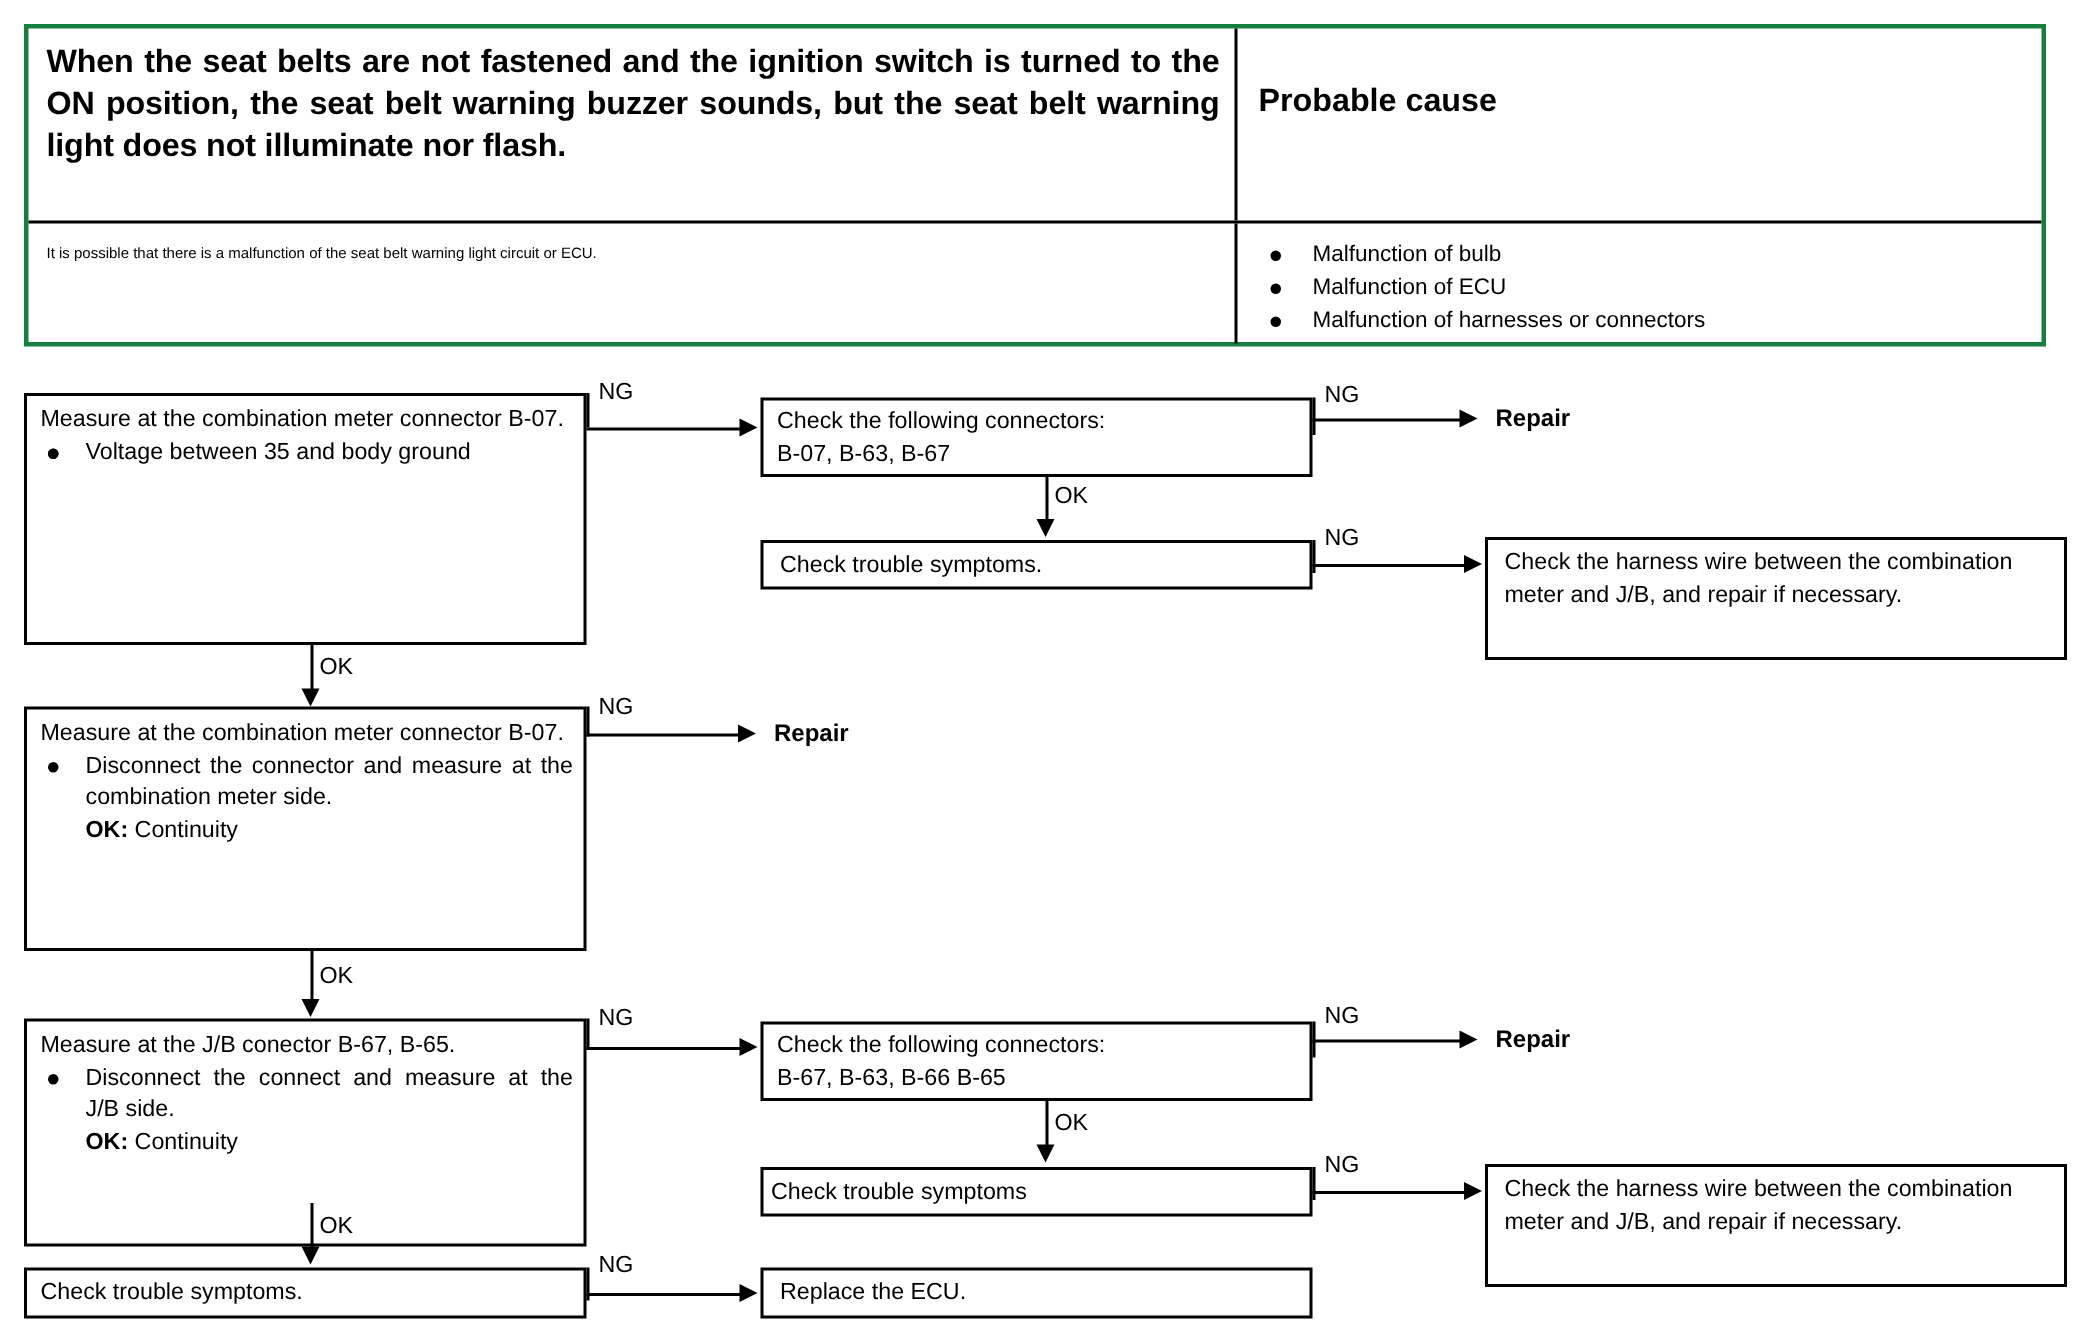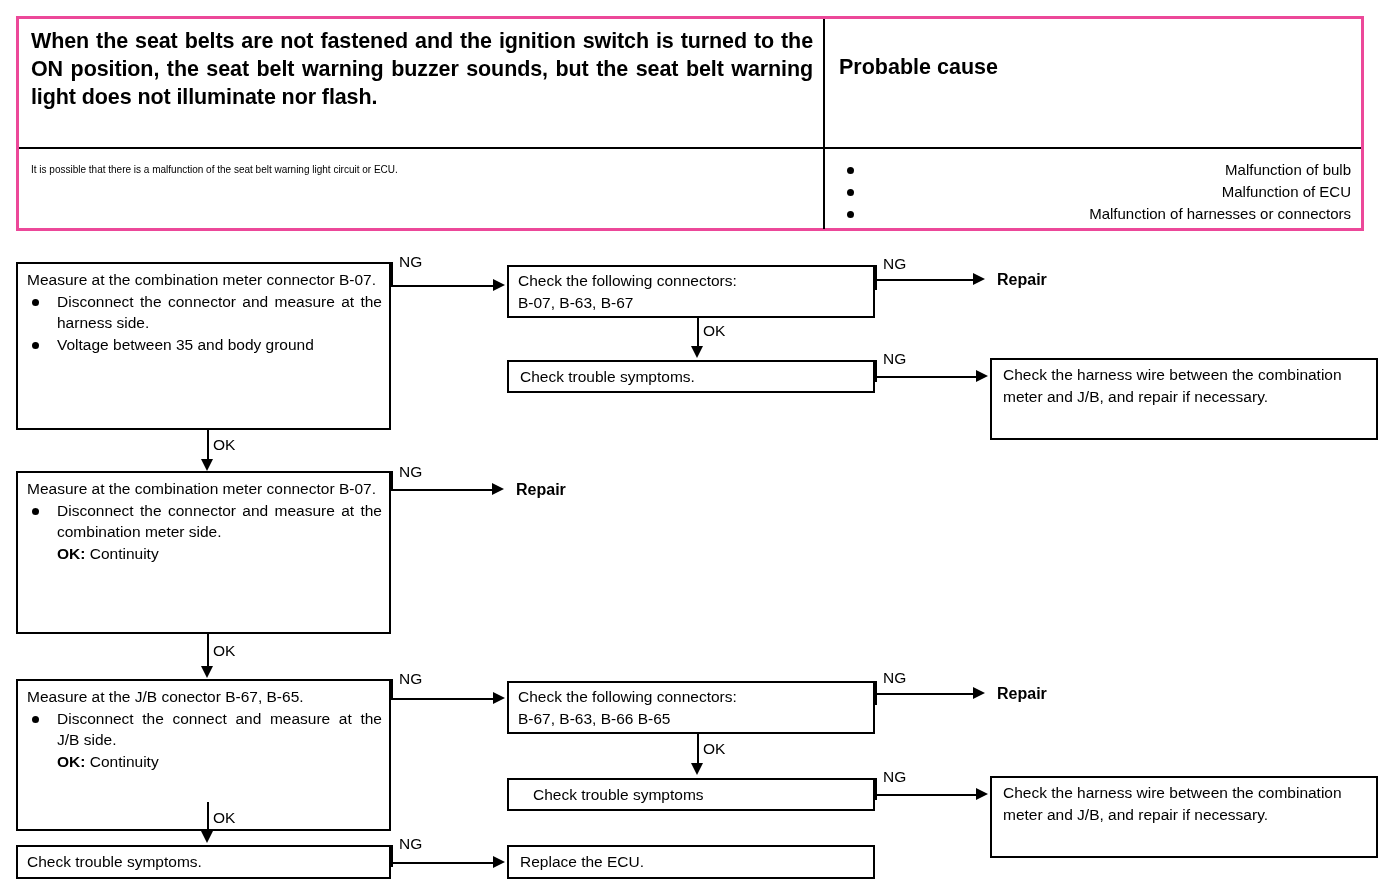--- a/index.html
+++ b/index.html
@@ -13,21 +13,21 @@
     font-family: "Liberation Sans", sans-serif;
     color: #000000;
     overflow: hidden;
   }
 
   
   .sym-table {
     position: absolute;
     left: 16px; top: 16px;
     width: 1348px; height: 215px;
-    border: 3px solid #ec4899;
+    border: 3px solid #15803d;
     display: flex;
     flex-direction: column;
   }
   .sym-row { display: flex; flex: 0 0 auto; }
   .sym-row.top { height: 128px; }
   .sym-row.bot { flex: 1 1 auto; border-top: 2px solid #000; }
   .sym-cell-left {
     width: 806px;
     padding: 8px 10px 4px 12px;
     border-right: 2px solid #000;
@@ -57,21 +57,20 @@
     line-height: 20px;
     padding-top: 3px;
   }
   .cause-list { list-style: none; margin: 0; padding: 0; padding-top: 2px; }
   .cause-list li {
     font-size: 15px;
     line-height: 22px;
     position: relative;
     padding-left: 36px;
     white-space: nowrap;
-    text-align: right;
   }
   .cause-list li .bul {
     position: absolute; left: 8px; top: 8px;
     width: 7px; height: 7px;
     background: #000; border-radius: 50%;
   }
 
   
   .fbox {
     position: absolute;
@@ -166,21 +165,21 @@
         <li><span class="bul"></span><span>Malfunction of ECU</span></li>
         <li><span class="bul"></span><span>Malfunction of harnesses or connectors</span></li>
       </ul>
     </div>
   </div>
 </div>
 
 <div class="fbox" style="left:16px; top:262px; width:375px; height:168px;">
   <div class="hd just">Measure at the combination meter connector B-07.</div>
   <ul class="blist">
-    <li><span class="bul"></span><span>Disconnect the connector and measure at the harness side.</span></li>
+    <li><span class="bul"></span></li>
     <li><span class="bul"></span><span>Voltage between 35 and body ground</span></li>
   </ul>
 </div>
 
 <div class="fbox" style="left:16px; top:471px; width:375px; height:163px;">
   <div class="hd">Measure at the combination meter connector B-07.</div>
   <ul class="blist">
     <li><span class="bul"></span><span>Disconnect the connector and measure at the combination meter side.</span></li>
   </ul>
   <div class="okline">
@@ -211,21 +210,21 @@
 
 <div class="fbox" style="left:507px; top:360px; width:368px; height:33px; padding-top:4px; padding-left:11px;">
   <div class="hd">Check trouble symptoms.</div>
 </div>
 
 <div class="fbox" style="left:507px; top:681px; width:368px; height:53px; padding-top:3px;">
   <div class="hd bold">Check the following connectors:</div>
   <div class="hd">B-67, B-63, B-66 B-65</div>
 </div>
 
-<div class="fbox" style="left:507px; top:778px; width:368px; height:33px; padding-top:4px; padding-left:24px;">
+<div class="fbox" style="left:507px; top:778px; width:368px; height:33px; padding-top:4px; padding-left:5px;">
   <div class="hd">Check trouble symptoms</div>
 </div>
 
 <div class="fbox" style="left:507px; top:845px; width:368px; height:34px; padding-top:4px; padding-left:11px;">
   <div class="hd">Replace the ECU.</div>
 </div>
 
 <div class="fbox" style="left:990px; top:358px; width:388px; height:82px; padding-top:4px; padding-left:11px;">
   <div class="hd">Check the harness wire between the combination meter and J/B, and repair if necessary.</div>
 </div>

